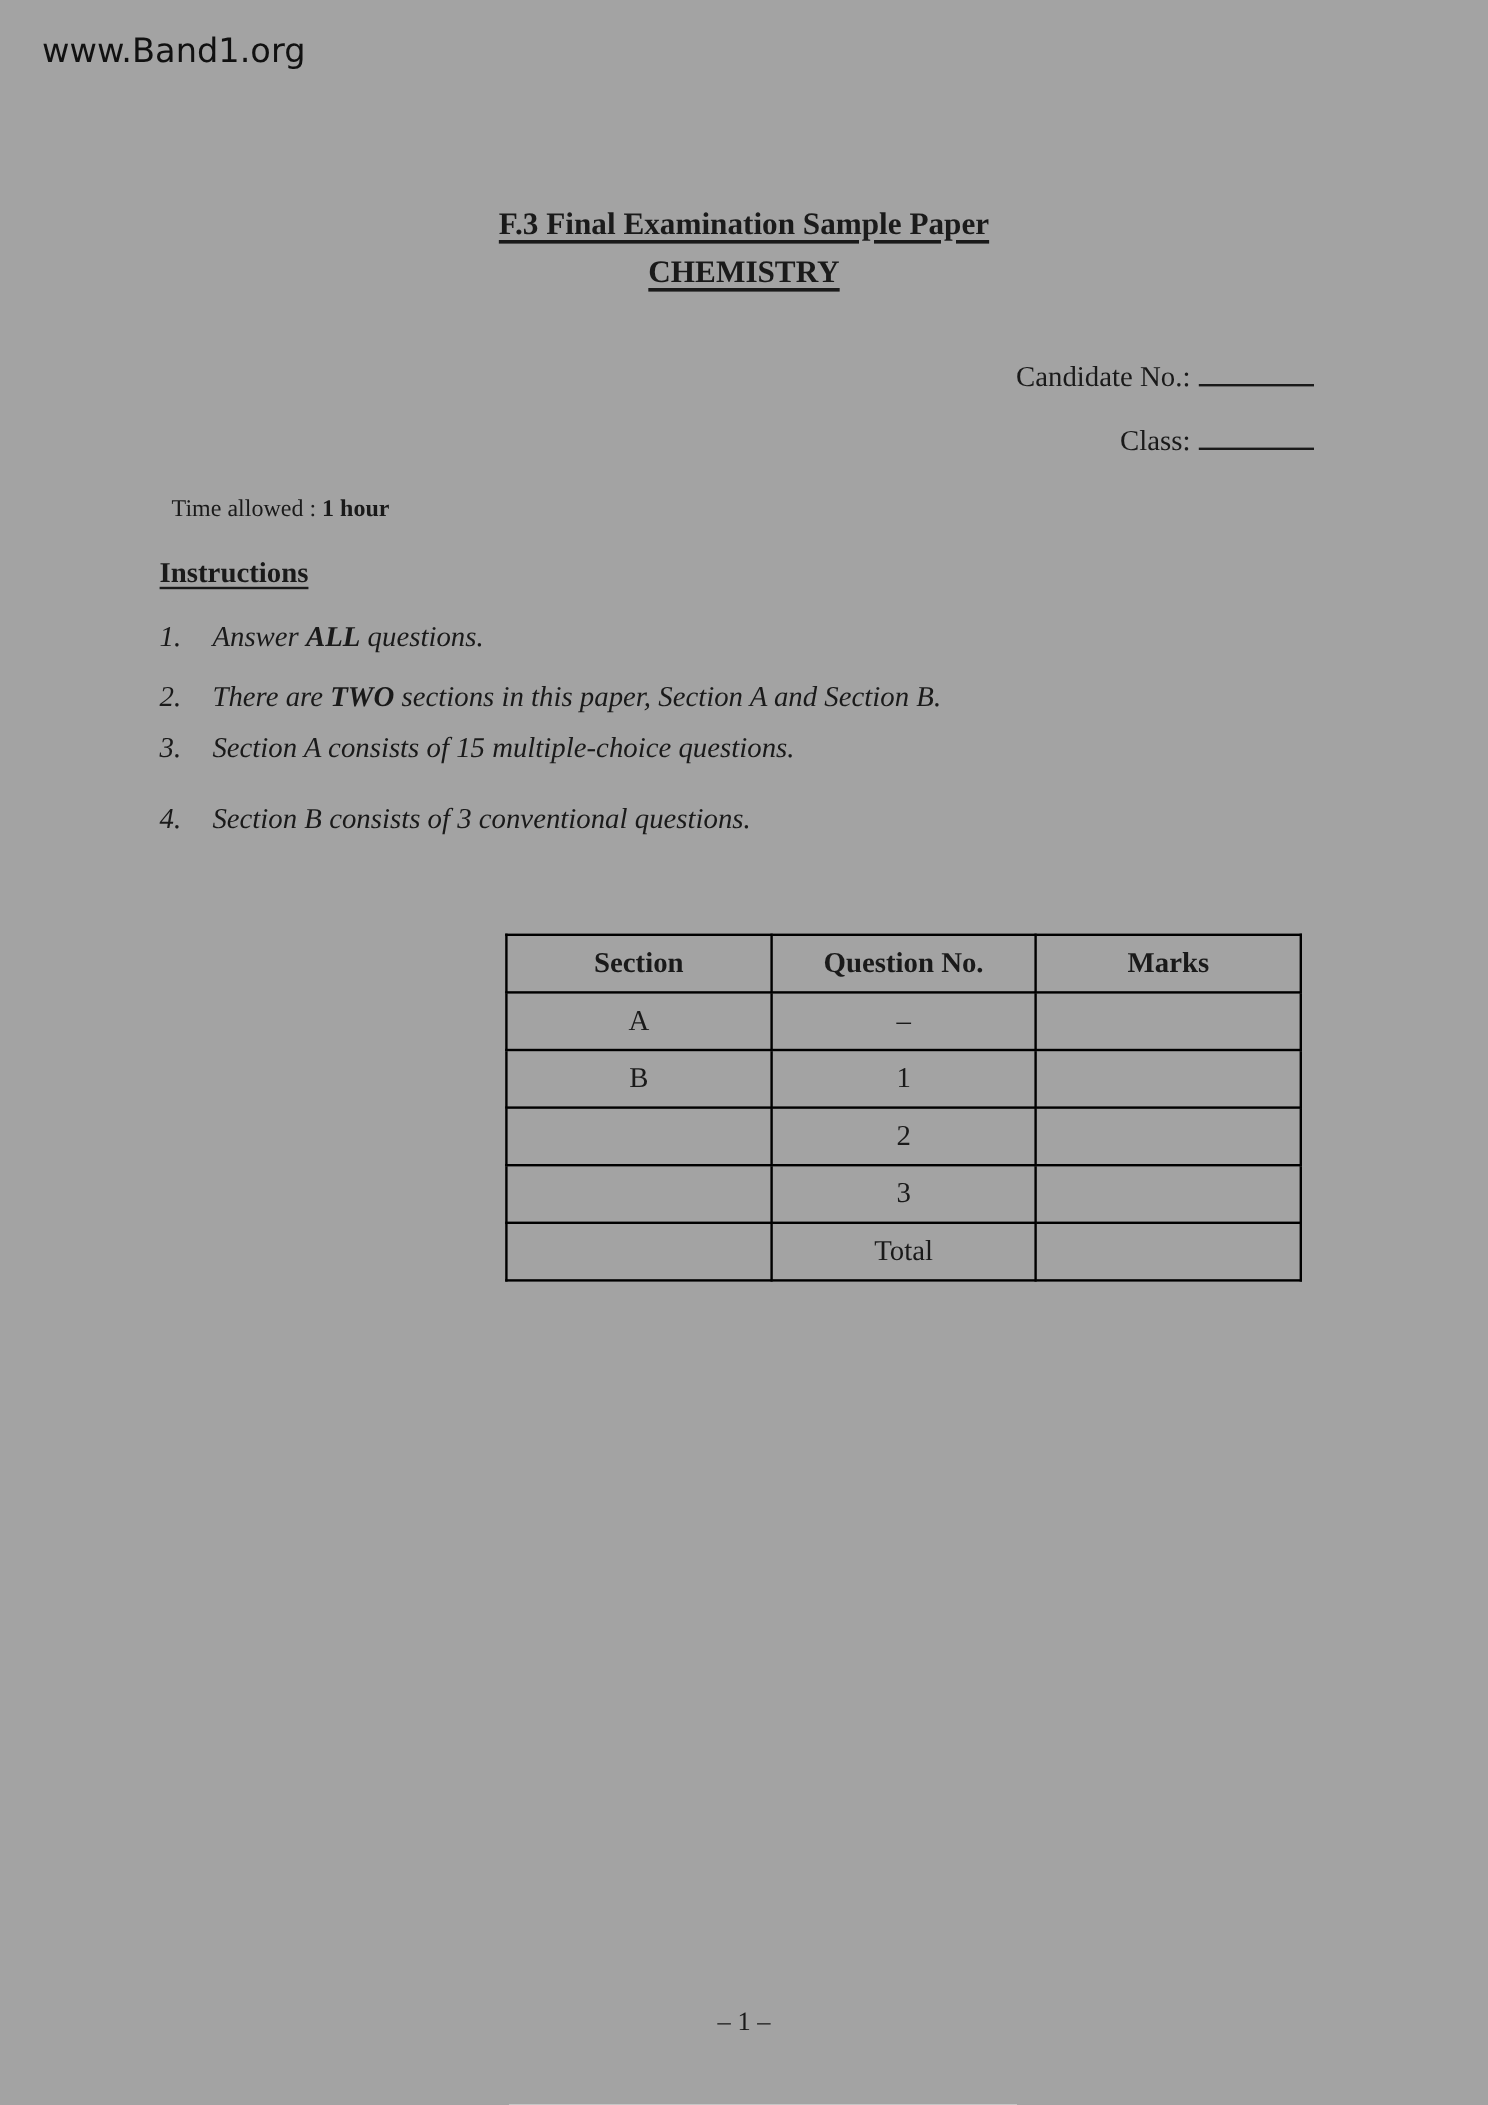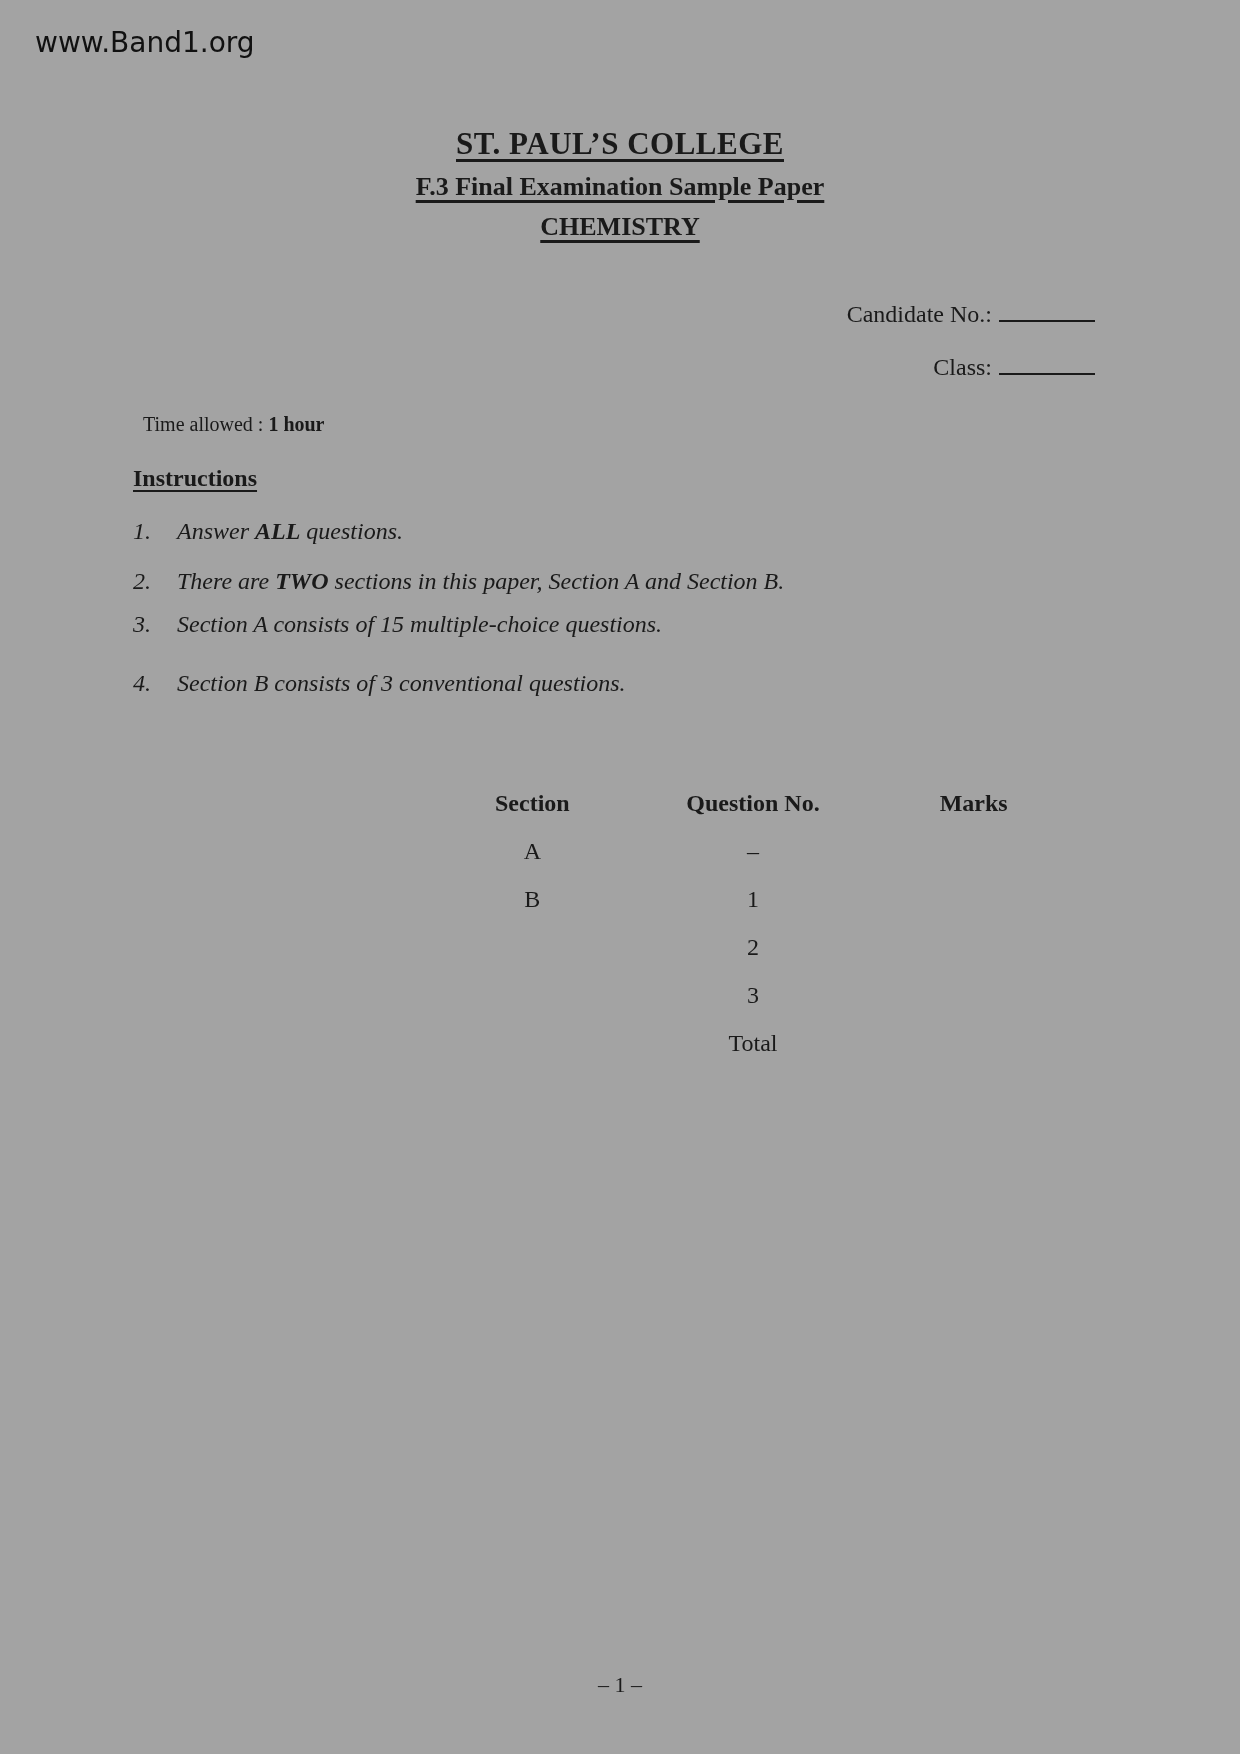--- a/index.html
+++ b/index.html
@@ -97,21 +97,21 @@
   .marks-table {
     position: absolute;
     left: 421px;
     top: 778px;
     width: 664px;
     border-collapse: collapse;
     table-layout: fixed;
     font-size: 24px;
   }
   .marks-table th, .marks-table td {
-    border: 2px solid #a3a3a3;
+    border: 2px solid #000000;
     height: 44px;
     text-align: center;
     vertical-align: middle;
     padding: 1px;
   }
   .marks-table th { font-weight: bold; }
 
   .footer {
     position: absolute;
     left: 0;
@@ -121,23 +121,20 @@
     font-size: 22px;
   }
 </style>
 </head>
 <body>
 
 <div class="page">
 
   <div class="watermark">www.Band1.org</div>
 
-  <div class="title-line school-title">
-    <span class="u">ST. PAUL’S COLLEGE</span>
-  </div>
   <div class="title-line exam-title">
     <span class="u">F.3 Final Examination Sample Paper</span>
   </div>
   <div class="title-line subject-title">
     <span class="u">CHEMISTRY</span>
   </div>
 
   <div class="field-line candidate-line">
     <span>Candidate No.:</span><span class="blank"></span>
   </div>

